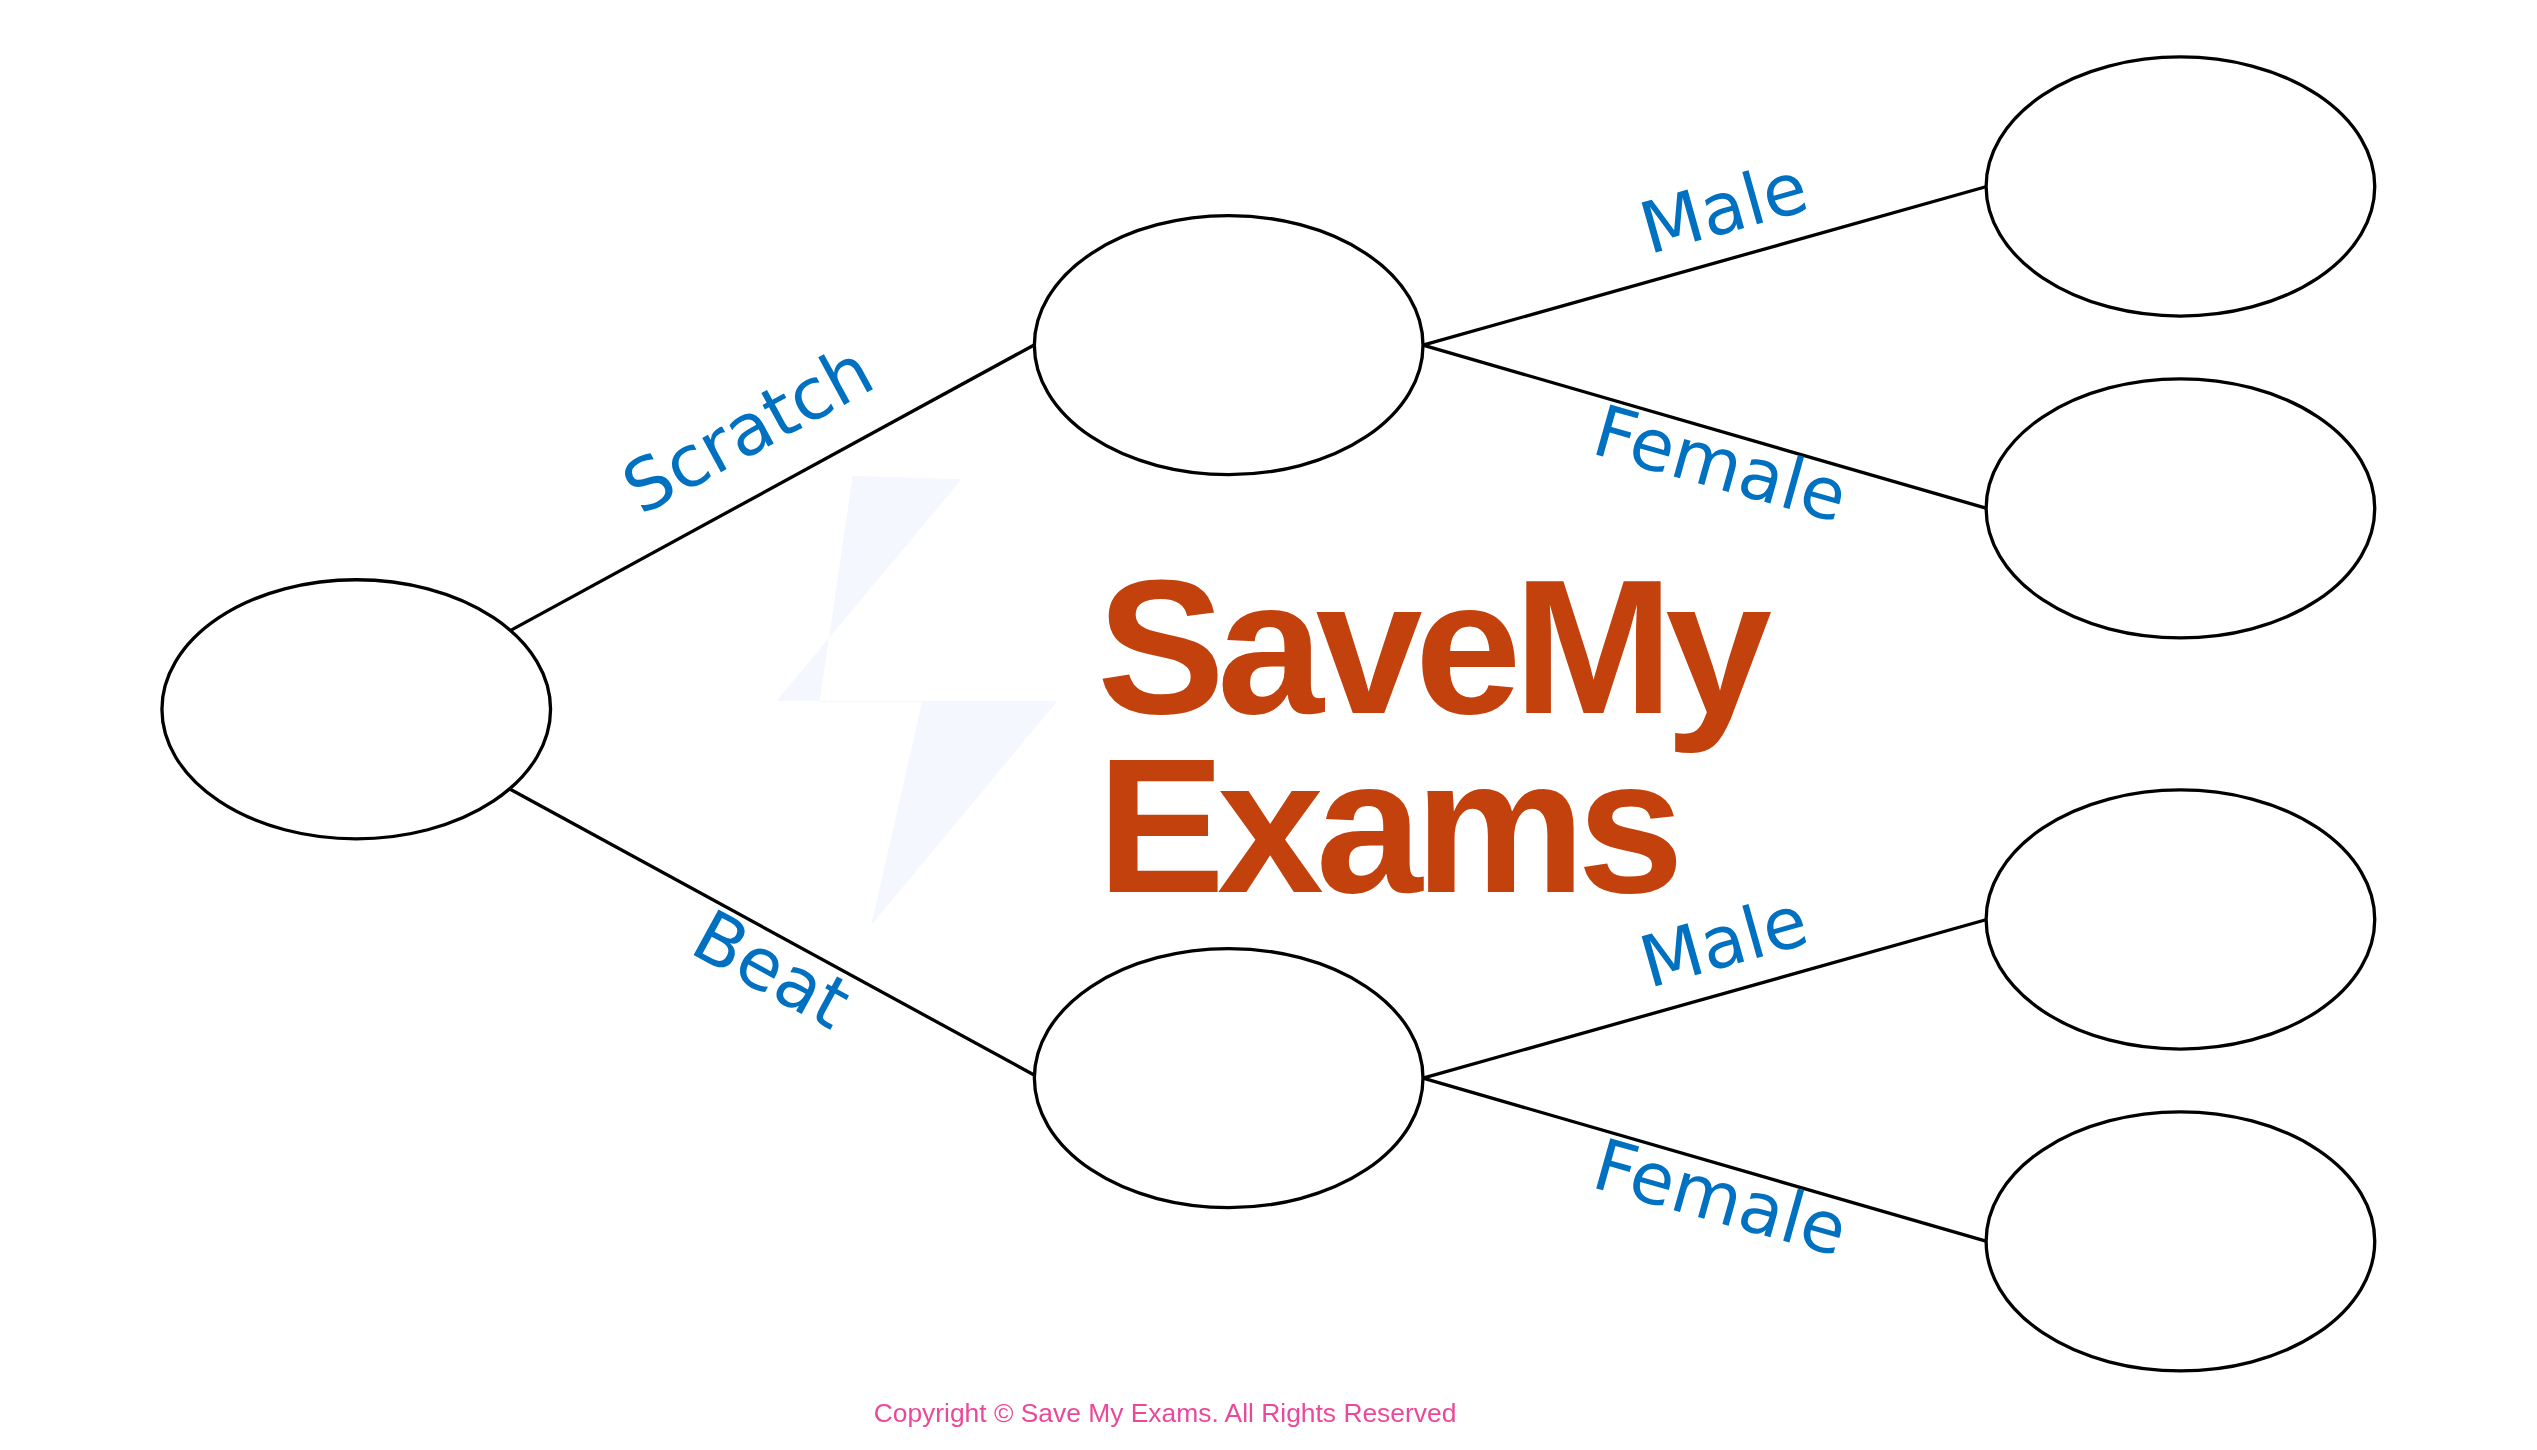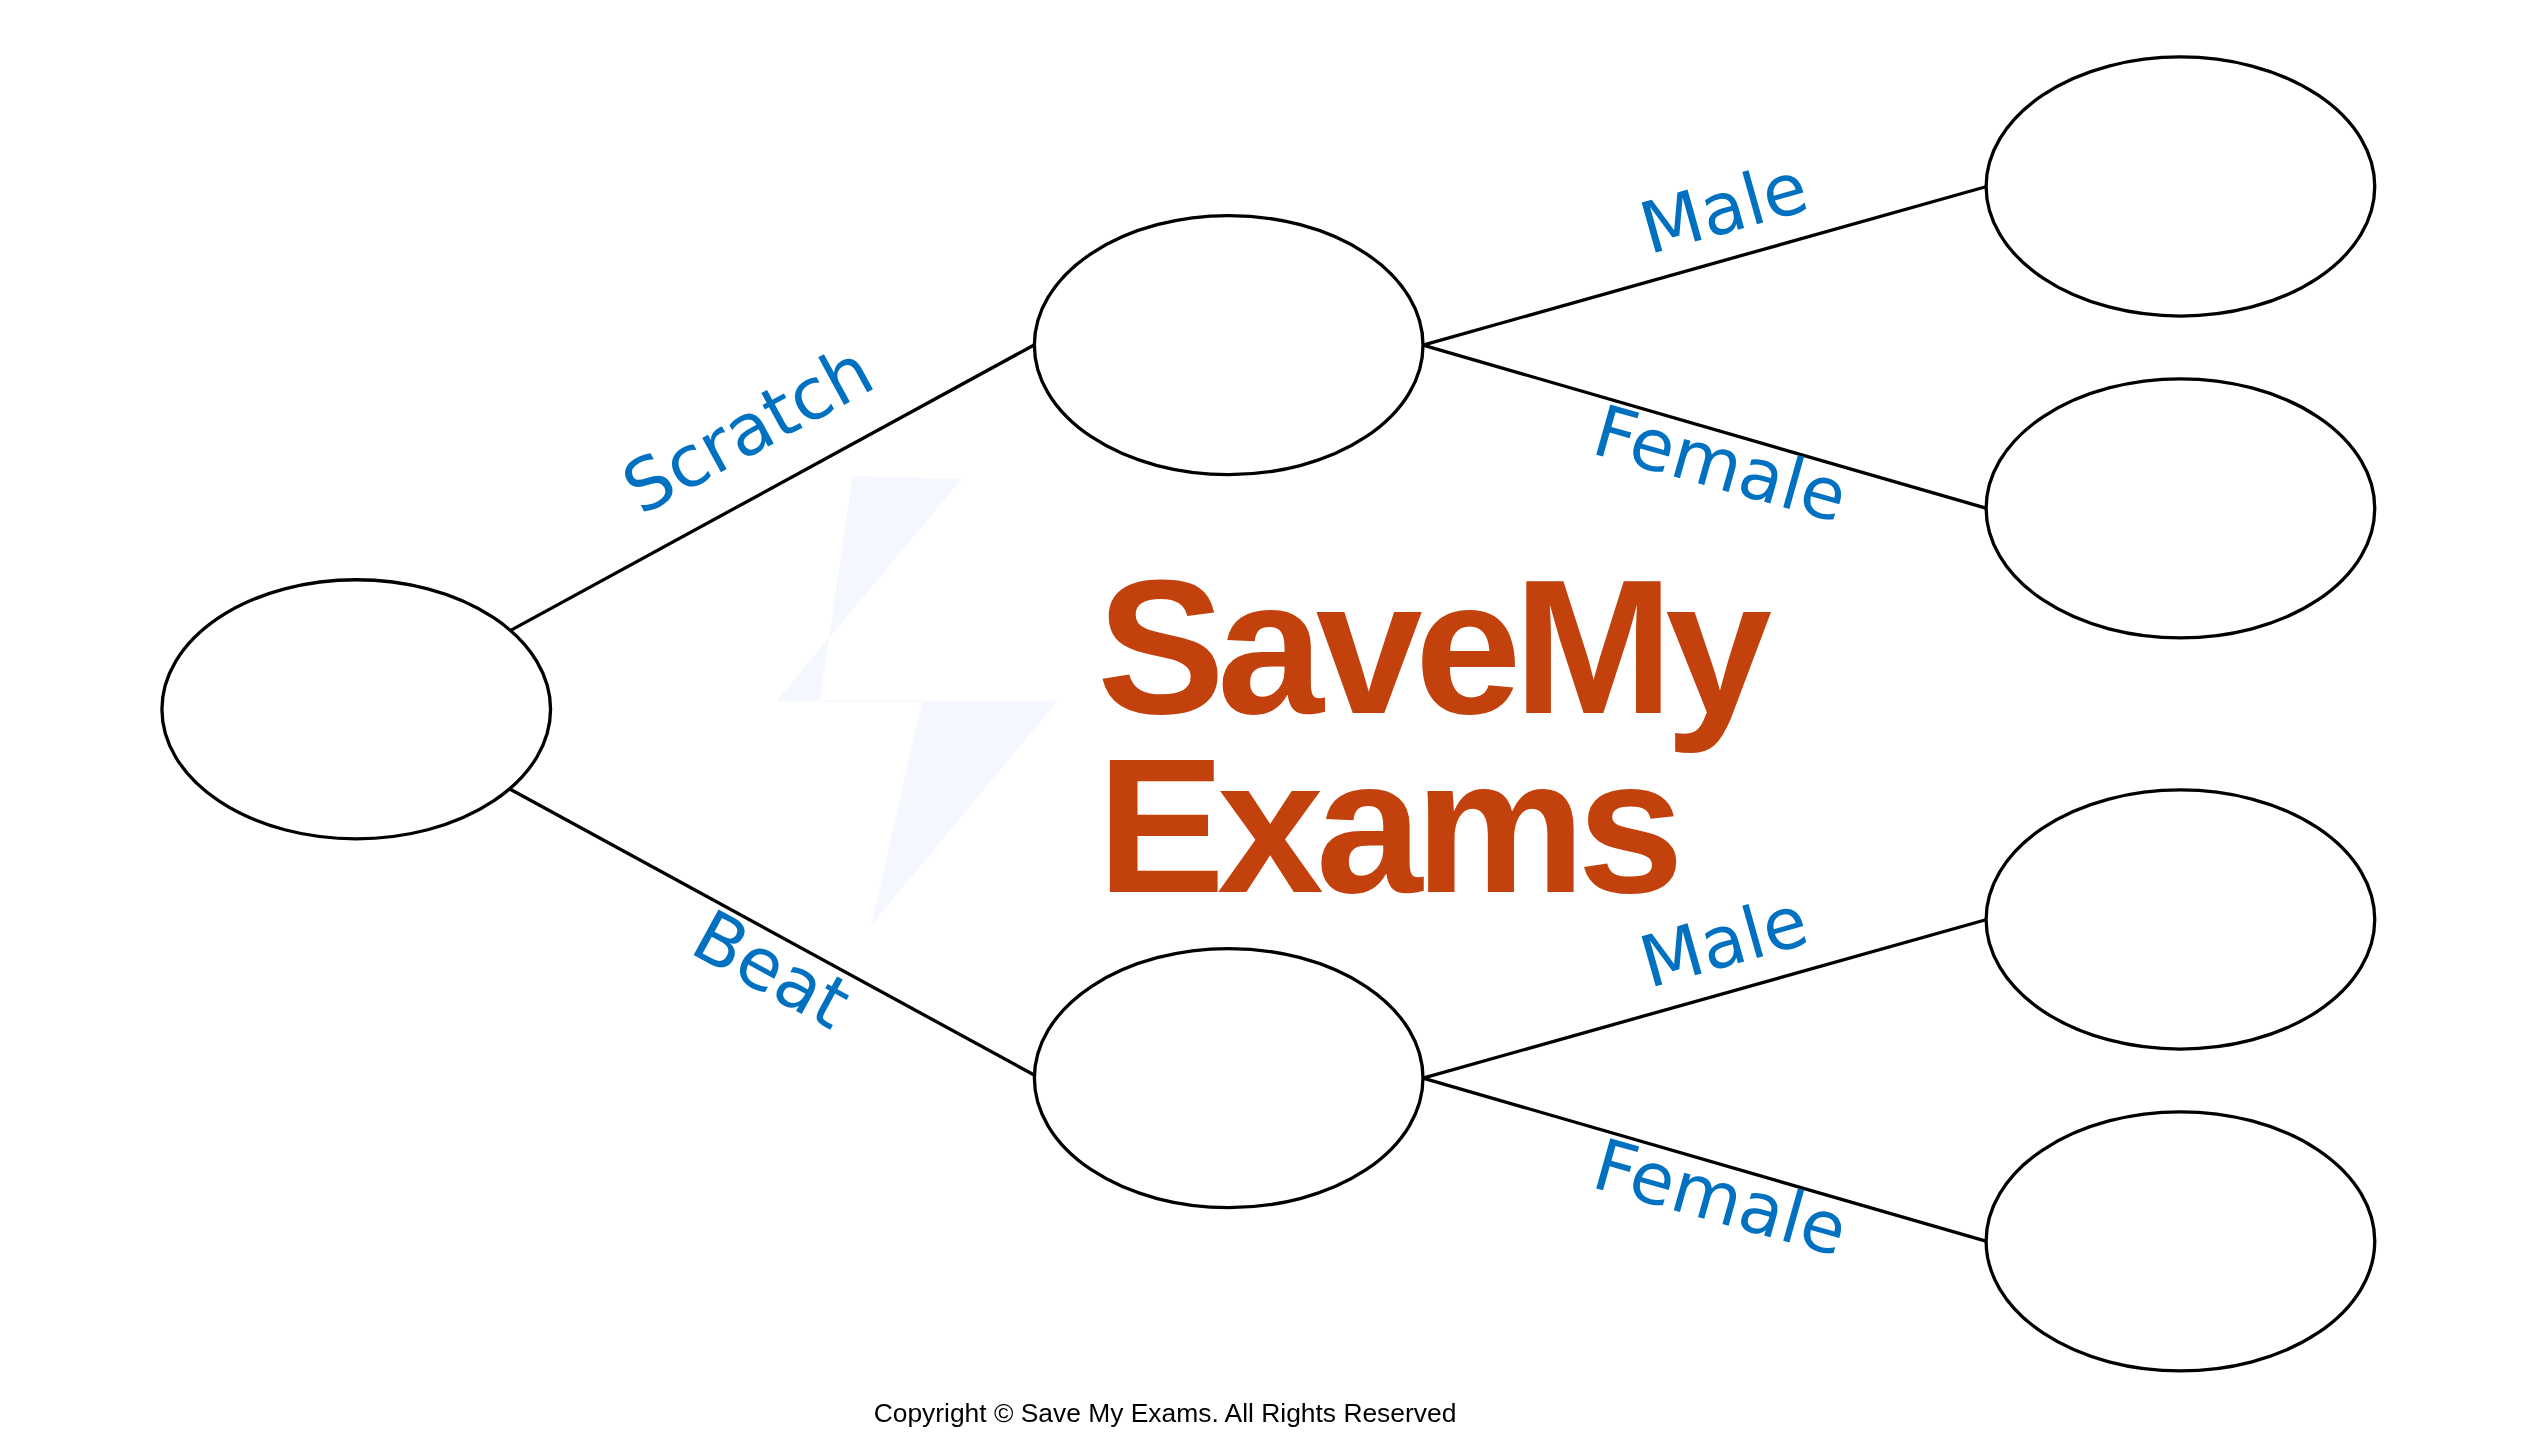--- a/index.html
+++ b/index.html
@@ -1,20 +1,20 @@
 <!DOCTYPE html>
 <html style="font-size:10.6px"><head>
 <meta charset="utf-8">
 <style>
   html, body { margin:0; padding:0; background:#ffffff; }
   body { width:2538px; height:1451px; position:relative; overflow:hidden; font-family:"DejaVu Sans", sans-serif; }
   #canvas { position:absolute; left:0; top:0; width:2538px; height:1451px; }
   .wm-text { position:absolute; font-family:"Liberation Sans", sans-serif; font-weight:bold; color:#c2410c; font-size:192px; line-height:178px; letter-spacing:-8px;text-align:center; }
   .label { font-family:"DejaVu Sans", sans-serif; font-size:108px; fill:#0070c0; }
-  .copyright { position:absolute; left:0; width:2330px; top:1398px; text-align:center; font-family:"Liberation Sans", sans-serif; font-size:26.4px; color:#000000; }
+  .copyright { position:absolute; left:0; width:2330px; top:1398px; text-align:center; font-family:"Liberation Sans", sans-serif; font-size:26.4px; color:#ec4899; }
 </style>
 </head>
 <body>
 
 <svg id="canvas" width="2538" height="1451" viewBox="0 0 3840 2195">
   <polygon points="1455,725 1175,1060 1600,1060 1318,1400 1395,1062 1240,1062 1290,720" fill="#f4f7fd"></polygon>
 </svg>
 <div class="wm-text" style="left:1097px; top:558px;">SaveMy</div>
 <div class="wm-text" style="left:1097px; top:737px;">Exams</div>
 

